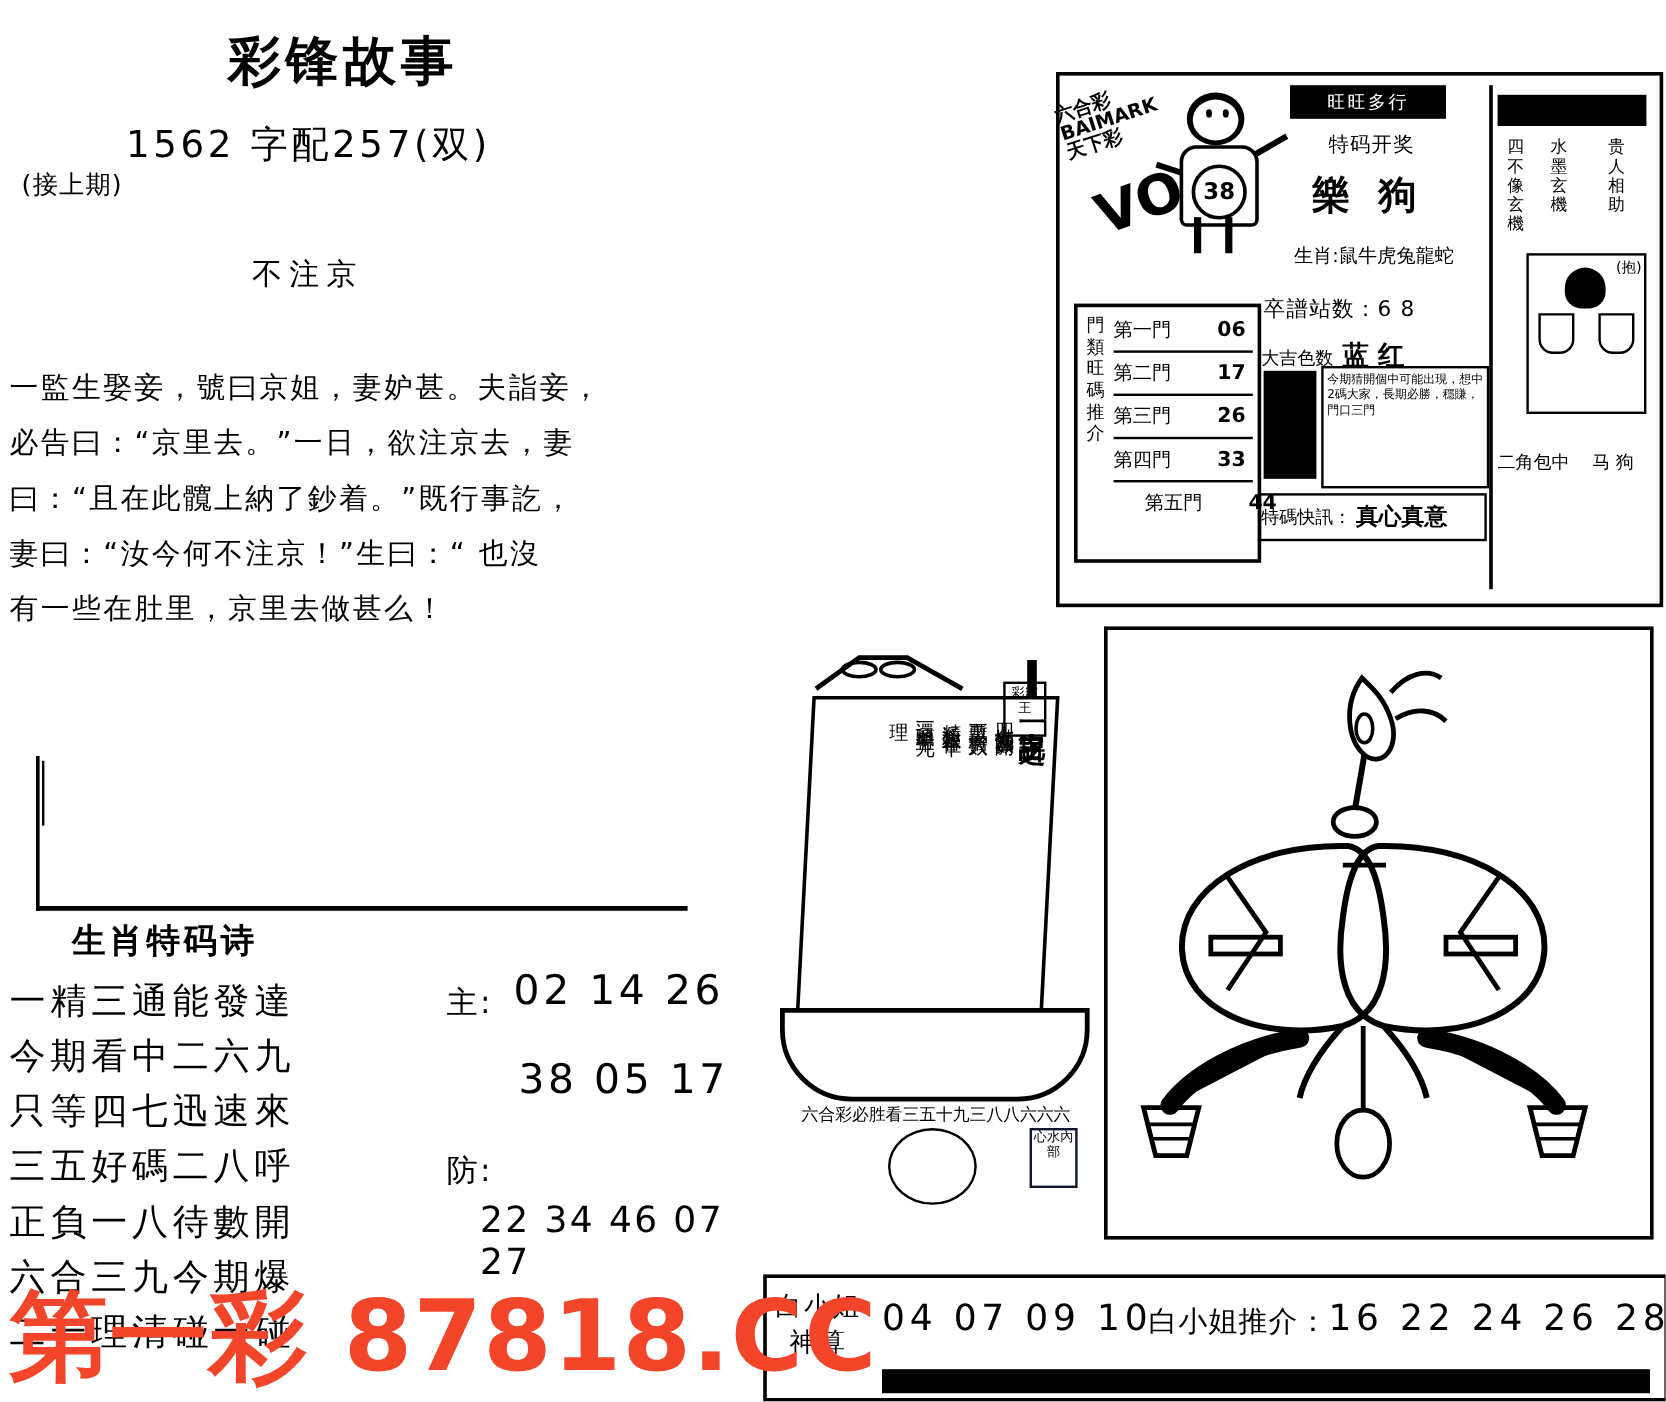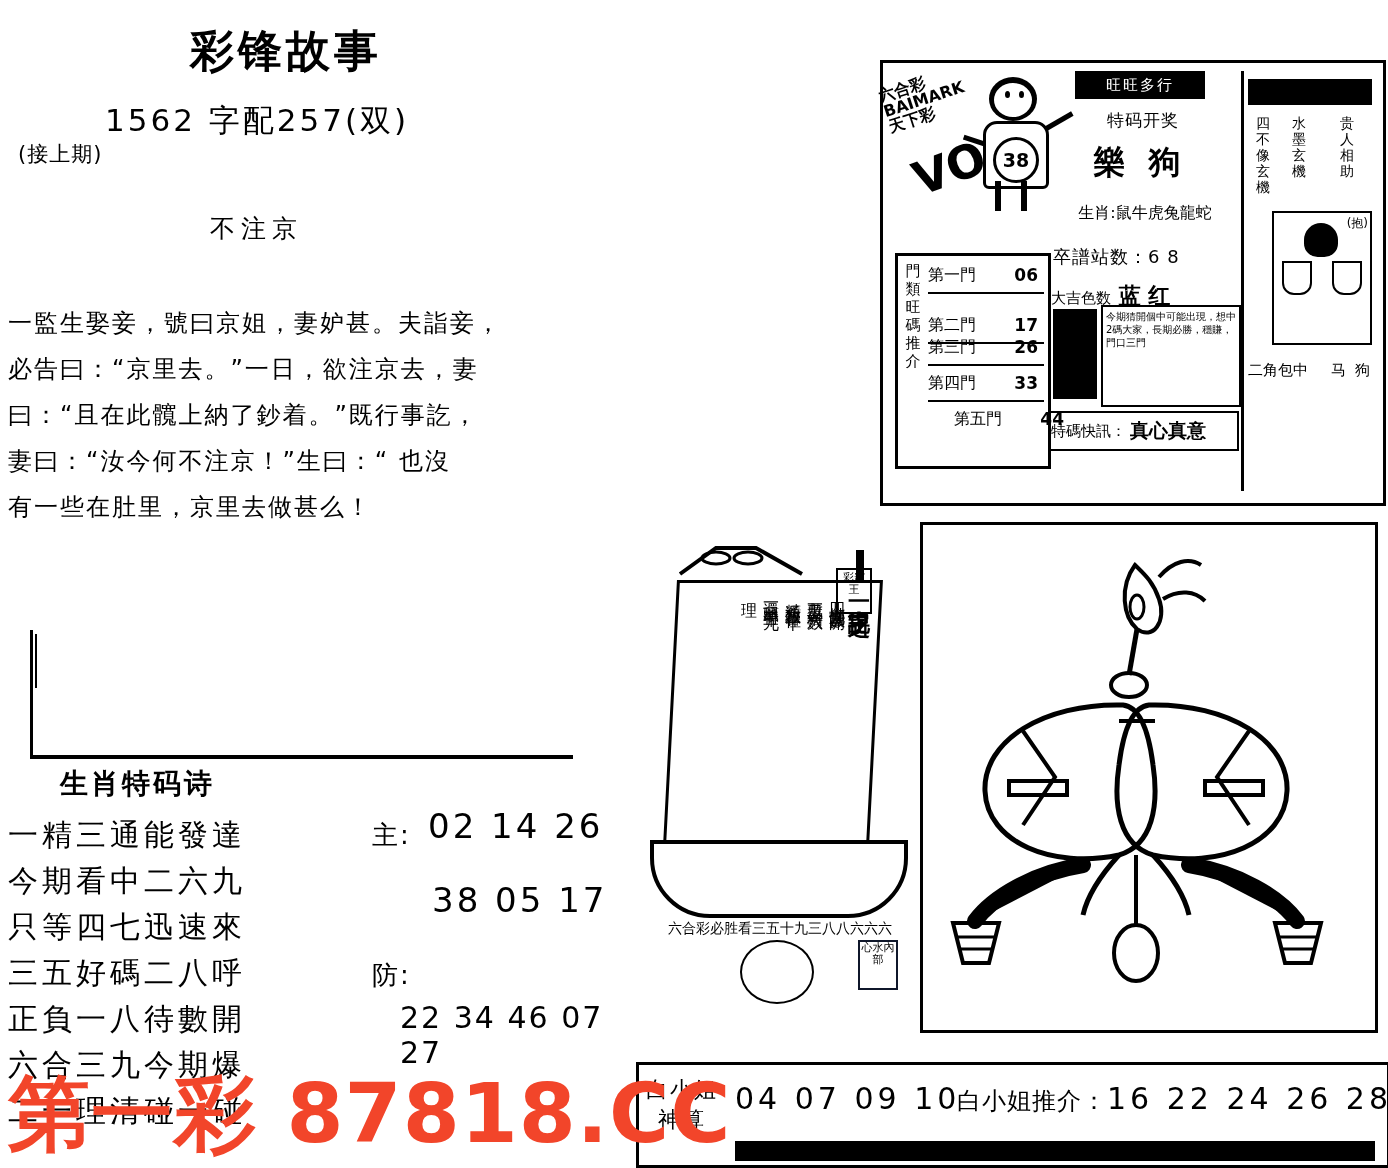--- a/index.html
+++ b/index.html
@@ -177,21 +177,21 @@
   .rp-vtext{
     position:absolute;font-size:14px;line-height:16px;width:18px;text-align:center;
   }
   .rp-box{
     position:absolute;left:28px;top:140px;width:96px;height:130px;border:2px solid #000;
   }
   .rp-box .cup{
     position:absolute;width:26px;height:30px;border:2px solid #000;border-radius:0 0 12px 12px;
   }
   .rp-bottom{
-    position:absolute;left:4px;top:290px;width:126px;font-size:15px;line-height:22px;font-family:Liberation Mono, monospace;
+    position:absolute;left:4px;top:303px;width:126px;font-size:15px;line-height:22px;
   }
 
   
   #ship{
     position:absolute;left:640px;top:520px;width:280px;height:520px;
   }
   #ship .sail{
     position:absolute;left:30px;top:60px;width:200px;height:260px;
     border:3px solid #000;background:#fff;transform:skewX(-3deg);
   }
@@ -324,21 +324,21 @@
         <span class="lbl">大吉色数</span>
         <span class="color-red">蓝 红</span>
       </div>
 
       <div class="doors">
         <div class="vlabel">門類旺碼推介</div>
         <div class="drow" style="top:2px;">
           <span>第一門</span>
           <span class="num">06</span>
         </div>
-        <div class="drow" style="top:52px;">
+        <div class="drow" style="top:38px;">
           <span>第二門</span>
           <span class="num">17</span>
         </div>
         <div class="drow" style="top:74px;">
           <span>第三門</span>
           <span class="num">26</span>
         </div>
         <div class="drow" style="top:110px;">
           <span>第四門</span>
           <span class="num">33</span>

